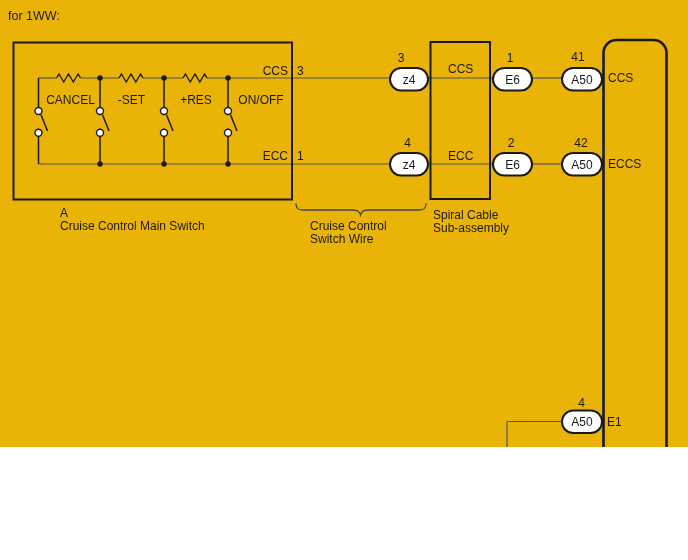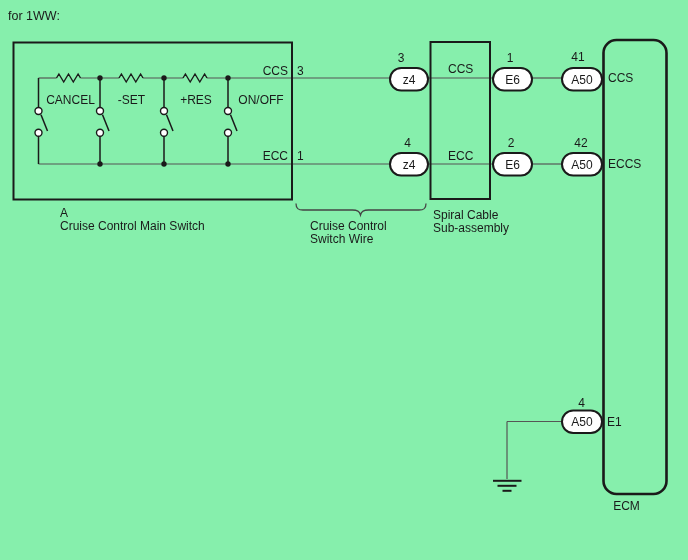--- a/index.html
+++ b/index.html
@@ -1,16 +1,16 @@
 <!DOCTYPE html>
 <html><head>
 <meta charset="utf-8">
 <style>
   html,body{margin:0;padding:0;background:#ffffff;}
-  .page{position:relative;width:688px;height:560px;background:#86efac;overflow:hidden;}
+  .page{position:relative;width:688px;height:447px;background:#eab308;overflow:hidden;}
   svg{display:block;}
   .t{font-family:"Liberation Sans",sans-serif;font-size:12px;fill:#1a1a1a;}
   .t13{font-family:"Liberation Sans",sans-serif;font-size:12.5px;fill:#1a1a1a;}
   .mid{text-anchor:middle;}
   .end{text-anchor:end;}
   .wire{stroke:#555555;stroke-width:1.2;fill:none;}
   .sym{stroke:#1a1a1a;stroke-width:1.5;fill:none;}
   .res{stroke:#1a1a1a;stroke-width:1.4;fill:none;stroke-linejoin:miter;}
   .box{stroke:#1a1a1a;stroke-width:2;fill:none;}
   .ecmbox{stroke:#1a1a1a;stroke-width:2.6;fill:none;}

